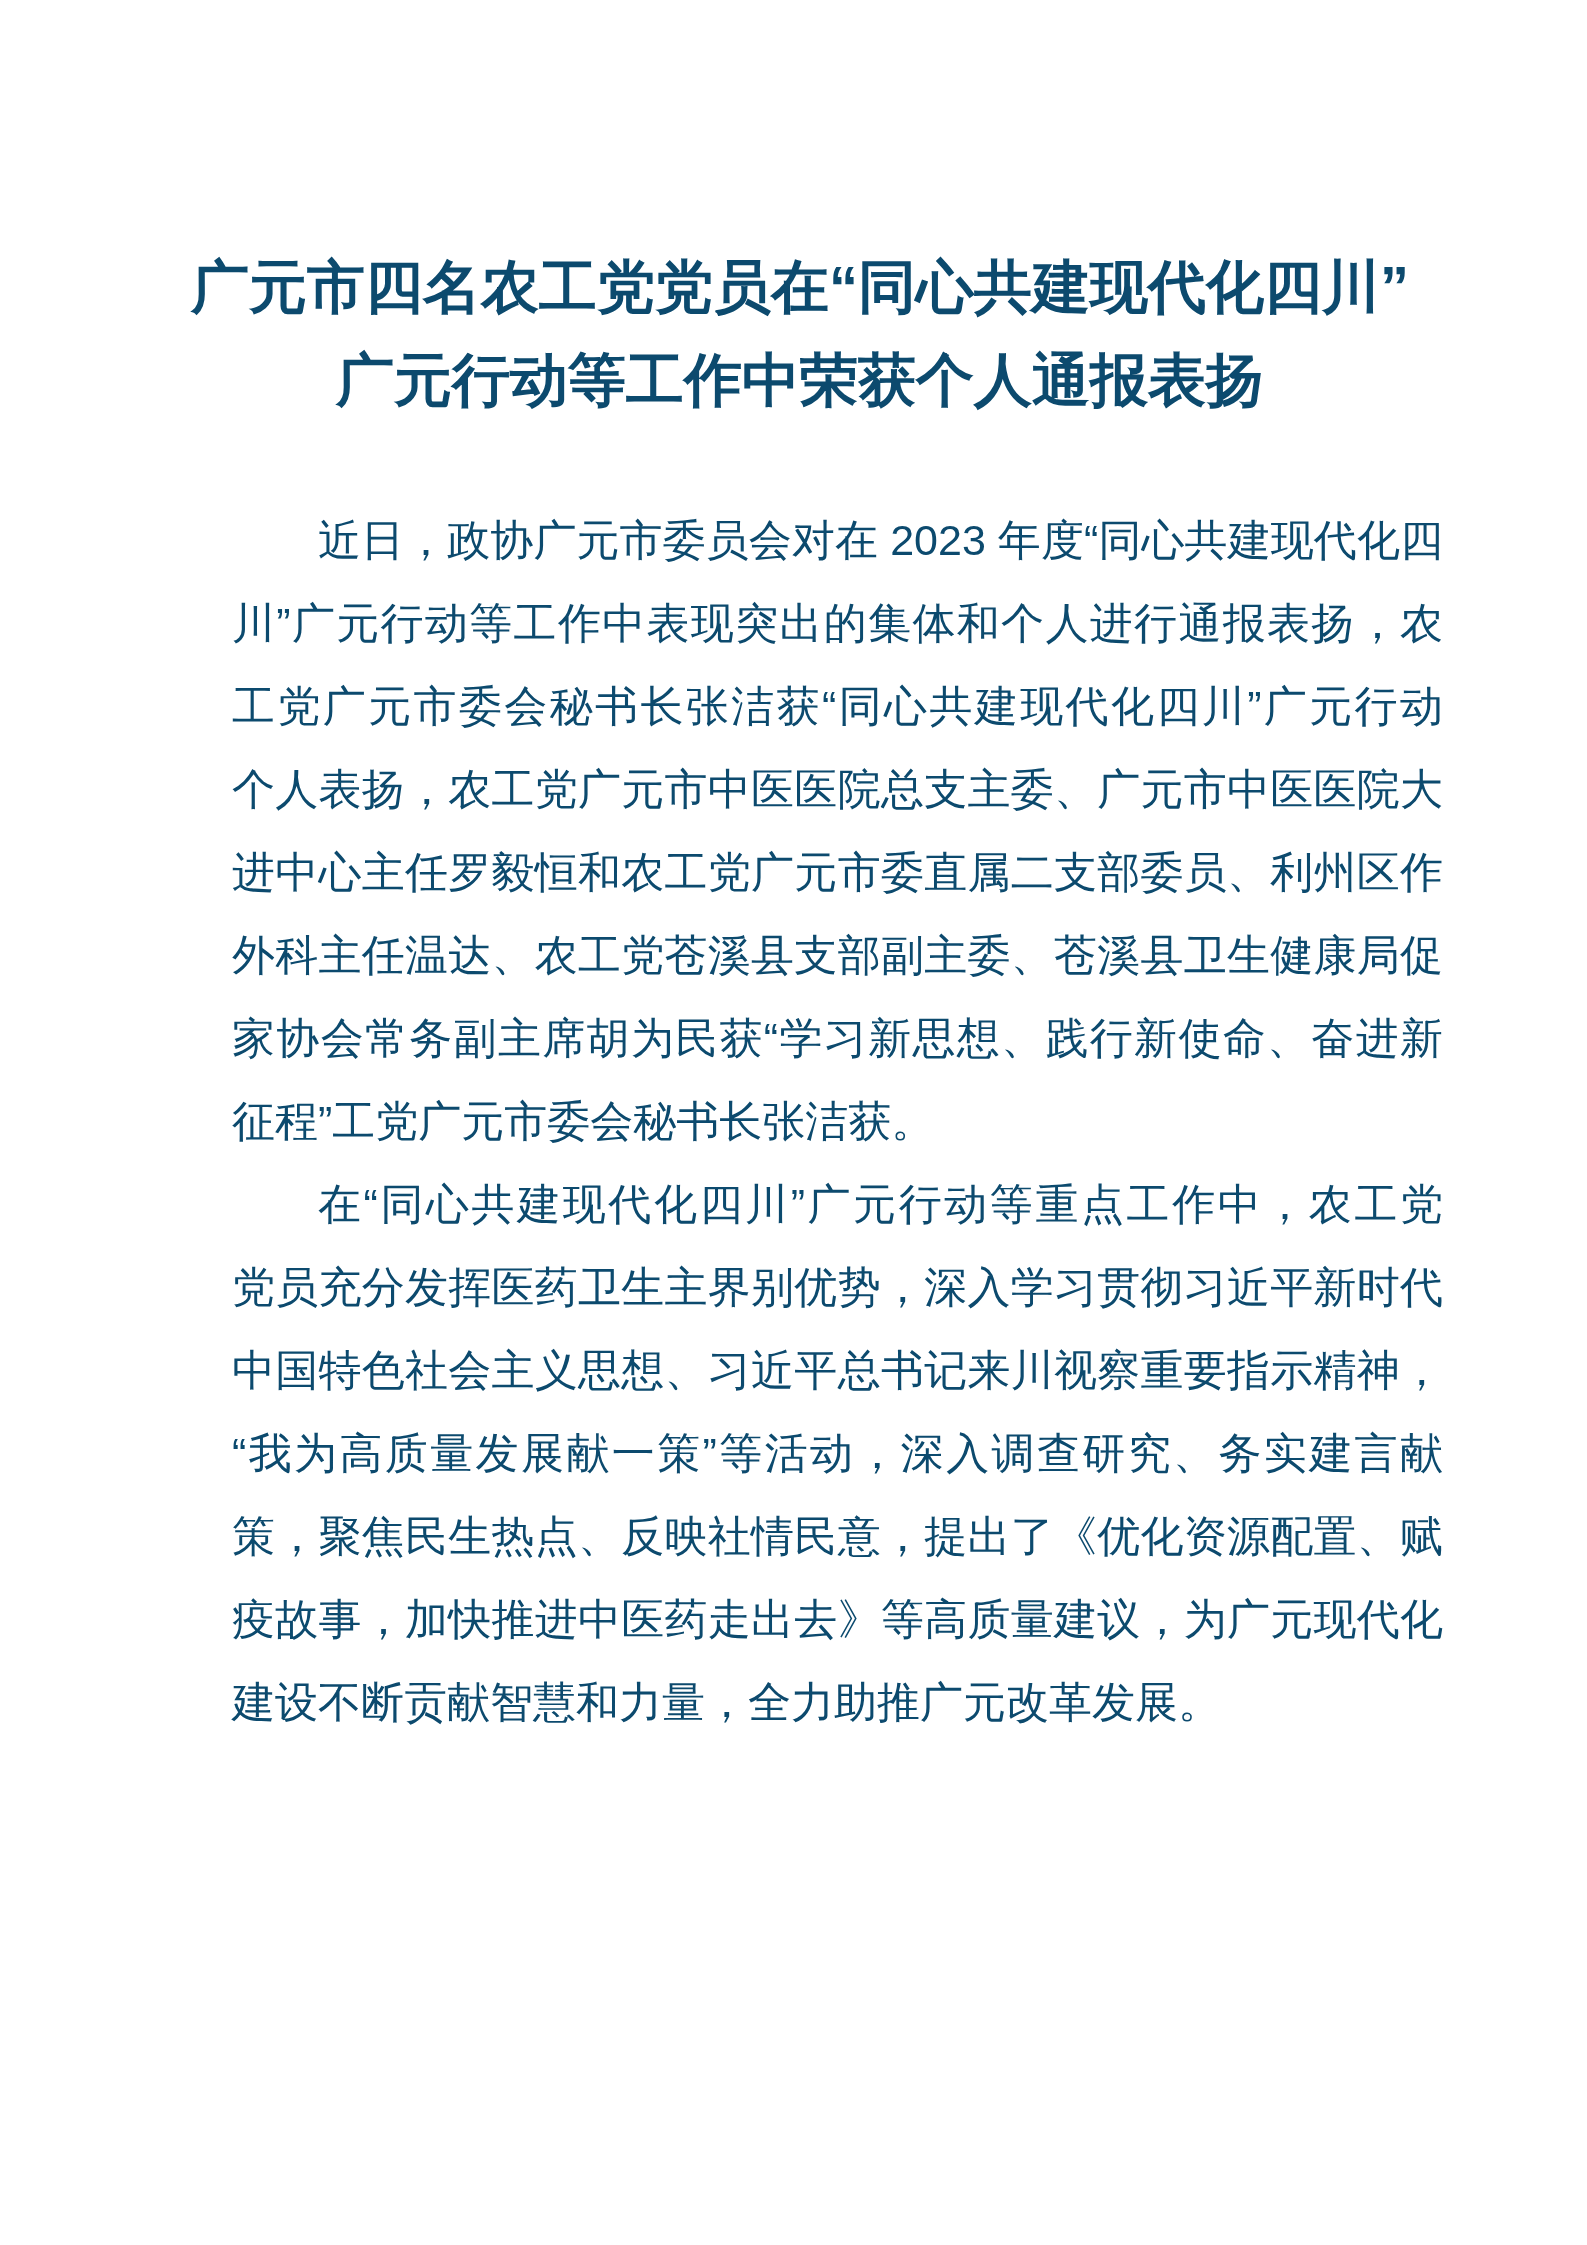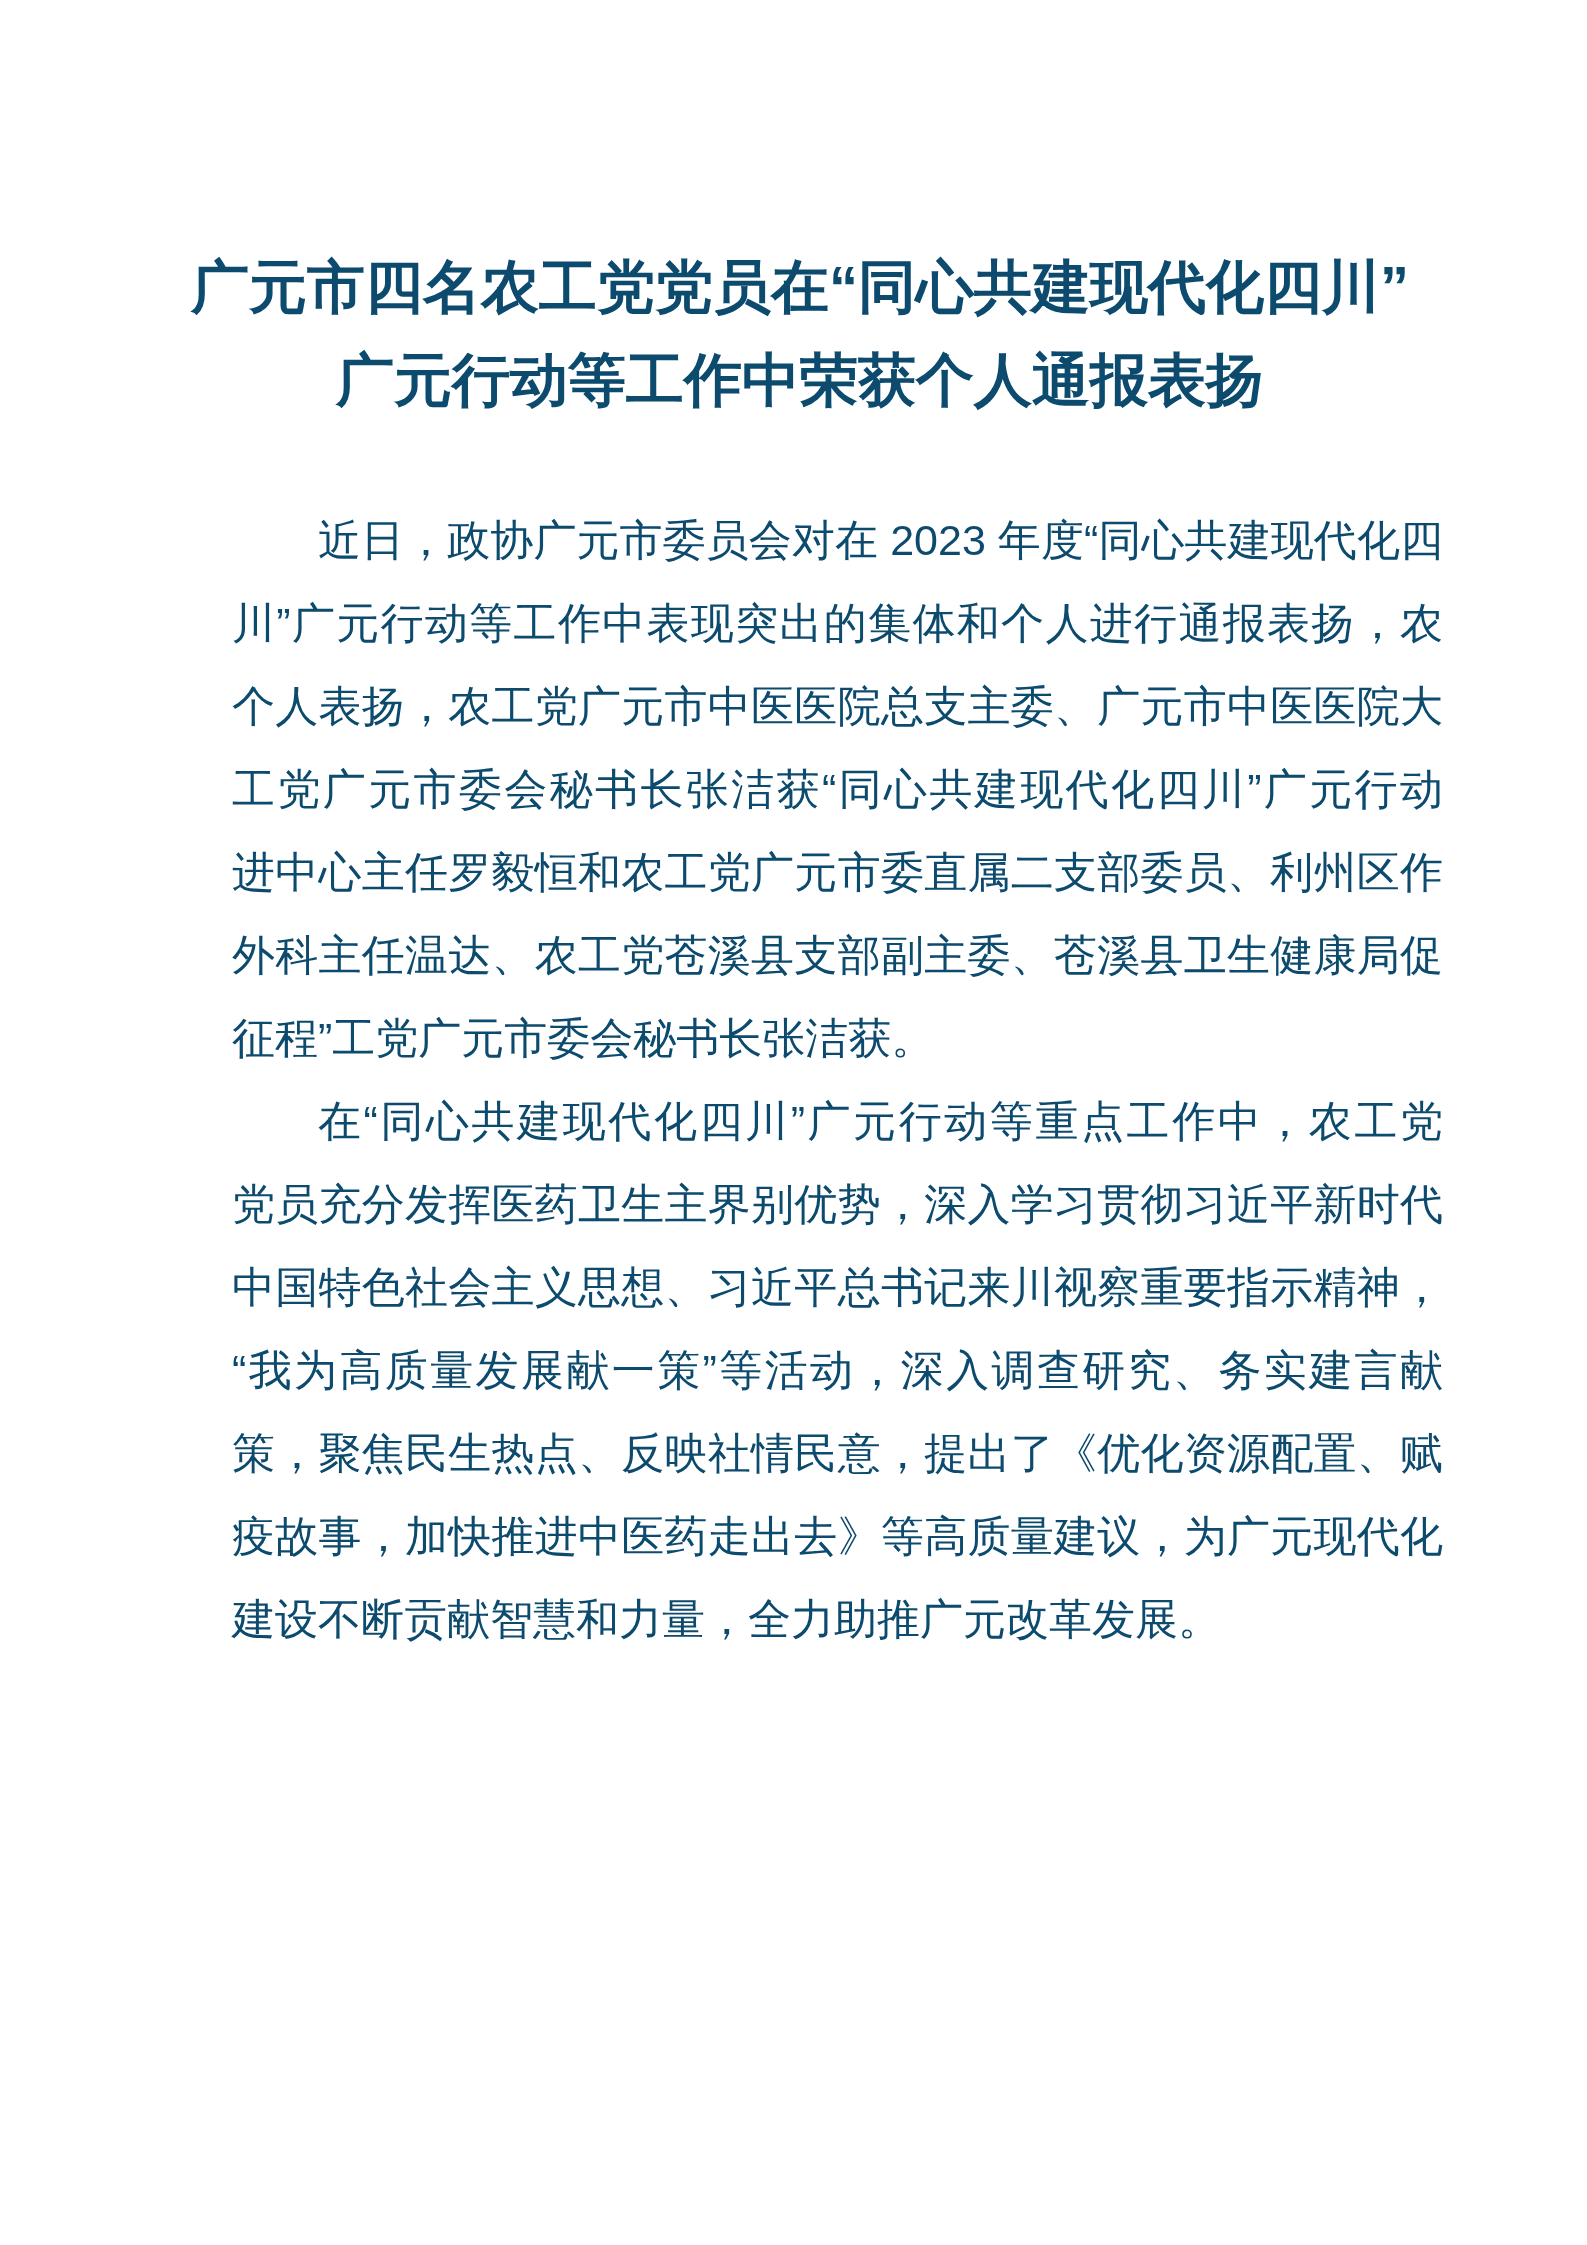--- a/index.html
+++ b/index.html
@@ -59,24 +59,25 @@
 
   <div class="title-block">
     <div class="title-line">广元市四名农工党党员在“同心共建现代化四川”</div>
     <div class="title-line">广元行动等工作中荣获个人通报表扬</div>
   </div>
 
   <div class="body-block">
     <div>
       <div class="line indent">近日，政协广元市委员会对在 2023 年度“同心共建现代化四</div>
       <div class="line">川”广元行动等工作中表现突出的集体和个人进行通报表扬，农</div>
+      <div class="line">工党广元市委会秘书长张洁获“同心共建现代化四川”广元行动</div>
       <div class="line">个人表扬，农工党广元市中医医院总支主委、广元市中医医院大</div>
-      <div class="line">工党广元市委会秘书长张洁获“同心共建现代化四川”广元行动</div>
       <div class="line">进中心主任罗毅恒和农工党广元市委直属二支部委员、利州区作</div>
       <div class="line">外科主任温达、农工党苍溪县支部副主委、苍溪县卫生健康局促</div>
+      <div class="line">家协会常务副主席胡为民获“学习新思想、践行新使命、奋进新</div>
       <div class="line para-end">征程”工党广元市委会秘书长张洁获。</div>
     </div>
     <div>
       <div class="line indent">在“同心共建现代化四川”广元行动等重点工作中，农工党</div>
       <div class="line">党员充分发挥医药卫生主界别优势，深入学习贯彻习近平新时代</div>
       <div class="line">中国特色社会主义思想、习近平总书记来川视察重要指示精神，</div>
       <div class="line">“我为高质量发展献一策”等活动，深入调查研究、务实建言献</div>
       <div class="line">策，聚焦民生热点、反映社情民意，提出了《优化资源配置、赋</div>
       <div class="line">疫故事，加快推进中医药走出去》等高质量建议，为广元现代化</div>
       <div class="line para-end">建设不断贡献智慧和力量，全力助推广元改革发展。</div>

